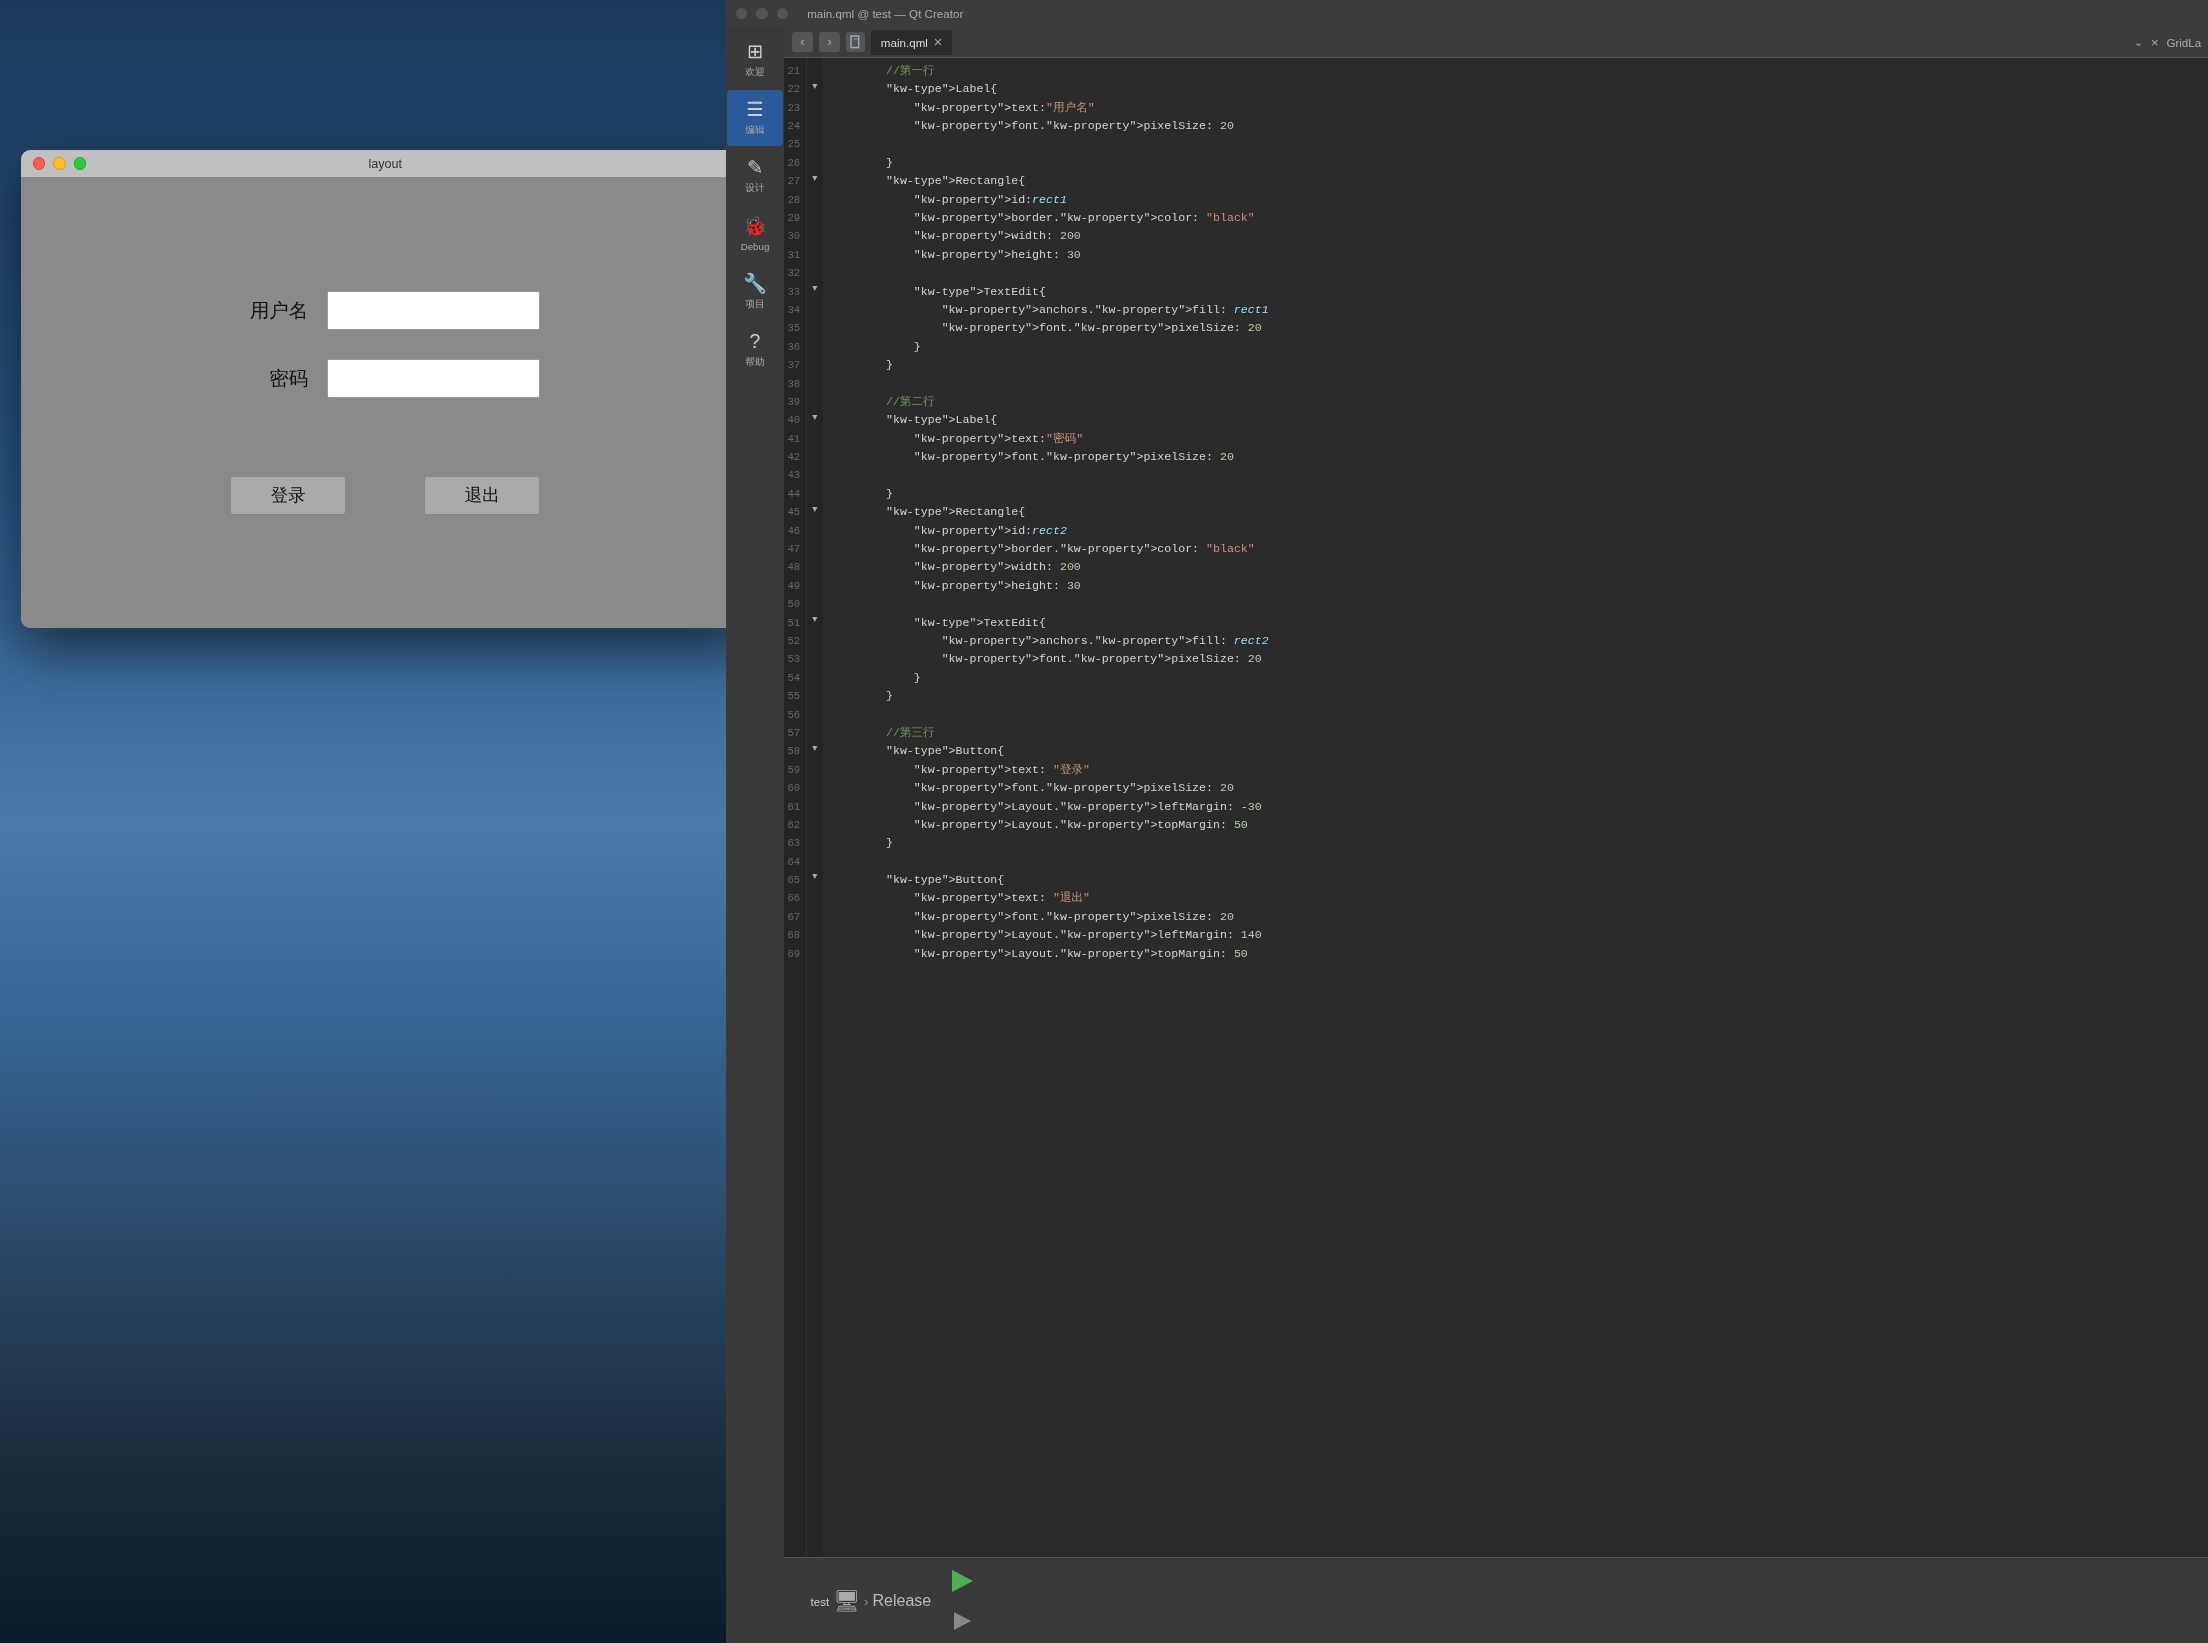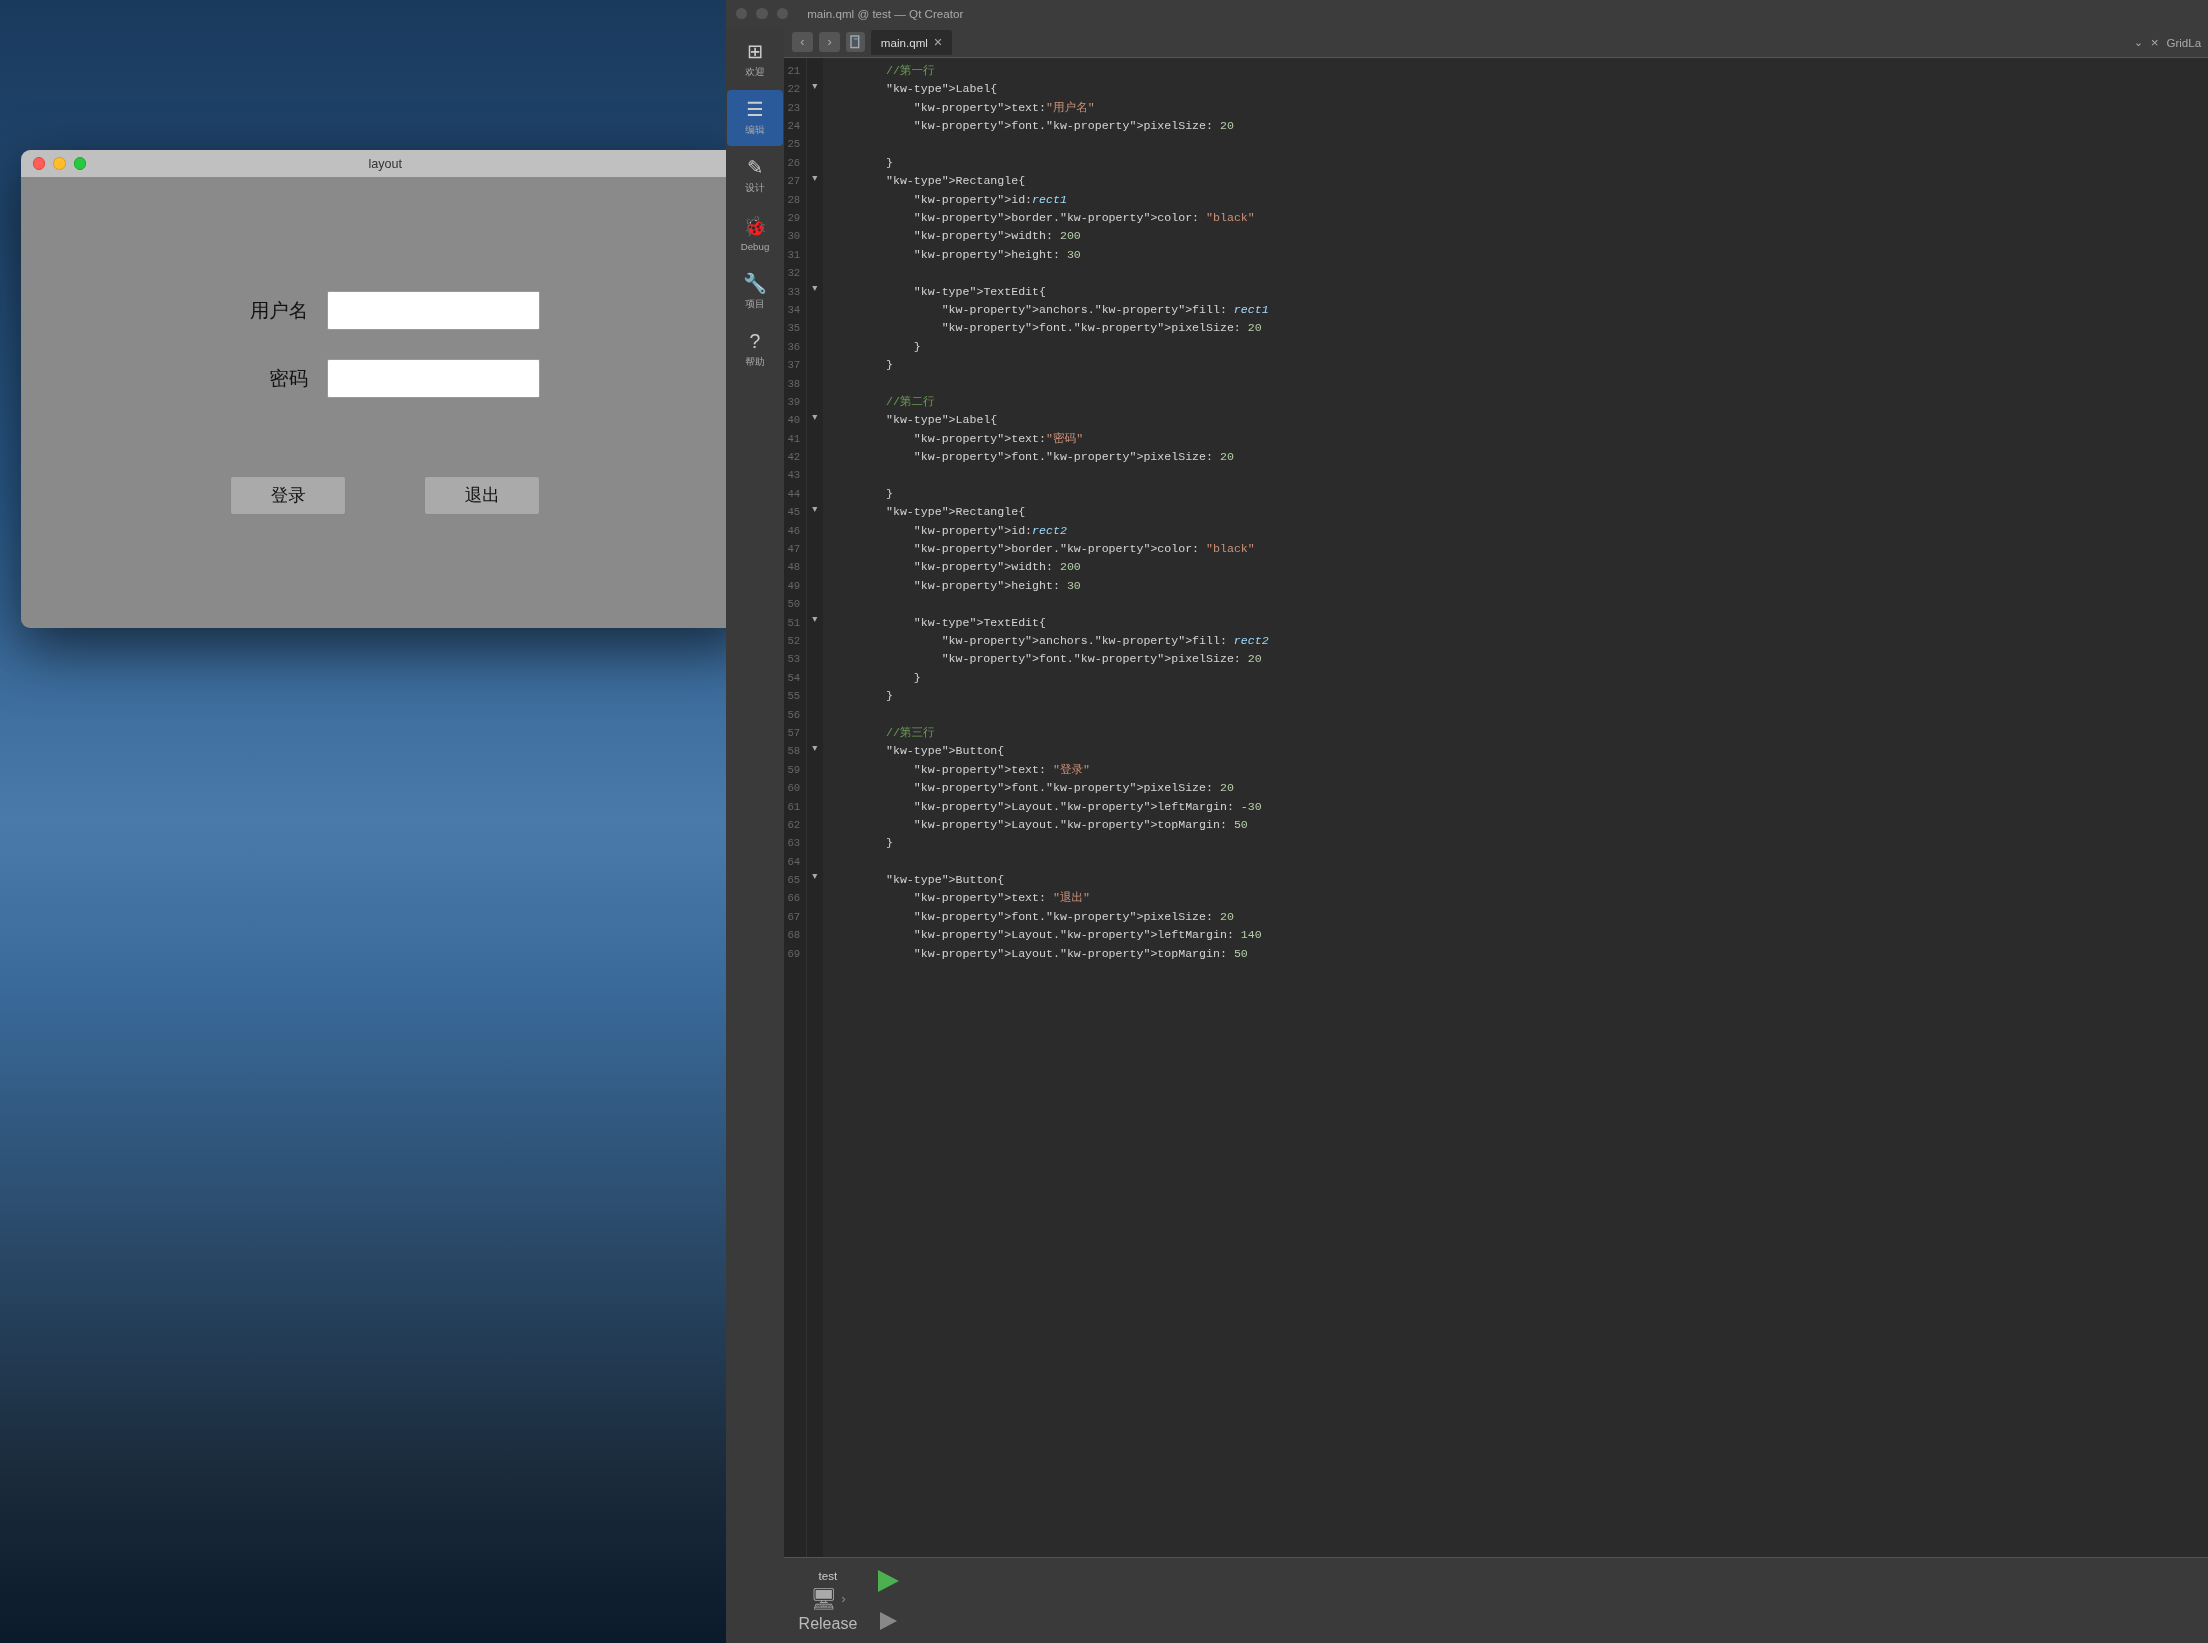--- a/index.html
+++ b/index.html
@@ -268,23 +268,24 @@
       background: #3a3a3a;
       border-top: 1px solid #555;
       display: flex;
       align-items: center;
       padding: 0 14.6px;
       gap: 14.6px;
     }
 
     .build-target {
       display: flex;
-      flex-direction: column;
+      flex-direction: row;
       align-items: center;
       gap: 3.9px;
+      margin-left: 12px;
     }
 
     .build-target-label {
       font-size: 11.6px;
       color: #ccc;
     }
 
     .build-dropdown {
       font-size: 16px;
       color: #bbb;

